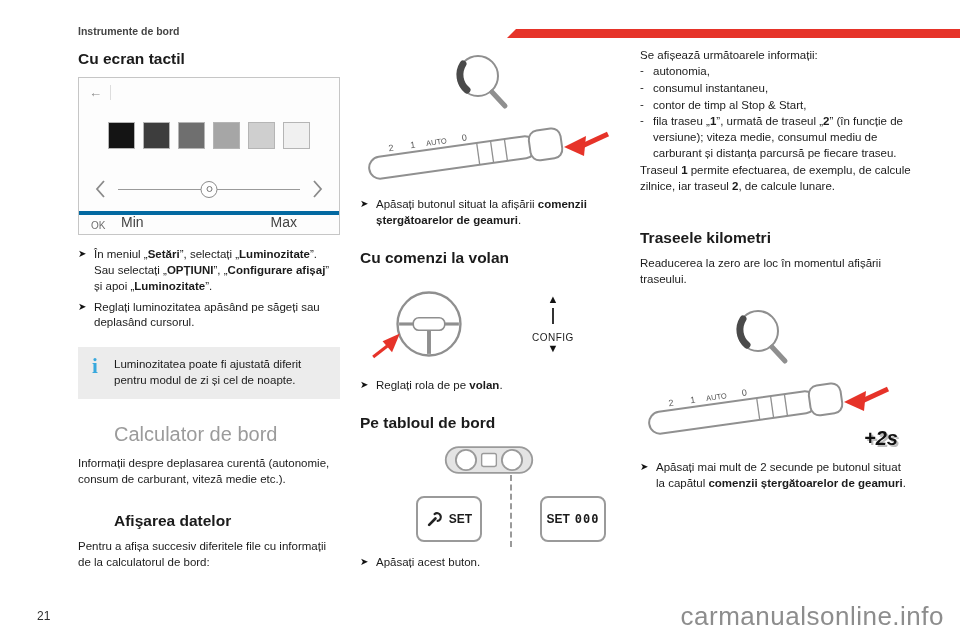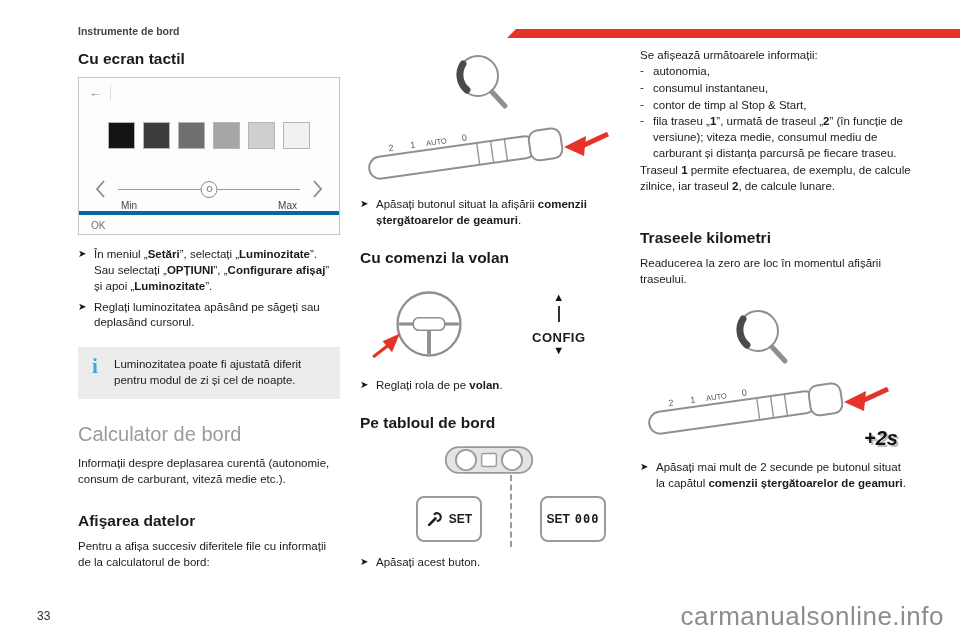--- a/index.html
+++ b/index.html
@@ -33,46 +33,46 @@
 
   
   .screen { position:relative; width:262px; height:158px; border:1px solid #c6c6c6; background:#fdfdfd; margin-bottom:12px; }
   .ts-back { position:absolute; top:7px; left:10px; font-size:13px; color:#8a8a8a; border-right:1px solid #ddd; padding-right:8px; }
   .ts-swatches { position:absolute; top:44px; left:0; right:0; display:flex; justify-content:center; gap:8px; }
   .sw { width:27px; height:27px; border:1px solid #b5b5b5; }
   .ts-slider { position:absolute; top:100px; left:16px; right:16px; height:22px; display:flex; align-items:center; }
   .ts-track { flex:1; position:relative; border-top:1px solid #9a9a9a; margin:0 12px; }
   .ts-knob { position:absolute; left:50%; top:-9px; width:17px; height:17px; border:1px solid #8a8a8a; border-radius:50%; background:#fff; transform:translateX(-50%); display:flex; align-items:center; justify-content:center; }
   .ts-knob-dot { width:6px; height:6px; border:1px solid #777; border-radius:50%; }
-  .ts-minmax { position:absolute; top:122px; left:42px; right:42px; display:flex; justify-content:space-between; font-size:10px; color:#444; }
+  .ts-minmax { position:absolute; top:136px; left:42px; right:42px; display:flex; justify-content:space-between; font-size:14px; color:#444; }
   .ts-ok { position:absolute; bottom:0; left:0; right:0; height:23px; border-top:4px solid #0369a1; line-height:22px; padding-left:12px; font-size:10px; color:#6e6e6e; }
 
   .note { position:relative; background:#ececec; padding:10px 12px 10px 36px; margin-top:16px; }
   .note .info-i { position:absolute; left:14px; top:9px; font-size:21px; font-weight:bold; line-height:1;
                   color:#38a8dd; font-family:"Liberation Serif", serif; }
 
   .illus { position:relative; }
   .plus2s { position:absolute; right:14px; bottom:2px; font-size:20px; font-weight:bold; font-style:italic;
             color:#111; text-shadow:2px 2px 0 #bdbdbd; }
 
   .wheel-row { display:flex; align-items:center; gap:44px; padding-left:10px; margin-bottom:6px; }
   .config { display:flex; flex-direction:column; align-items:center; }
   .config .tri { font-size:11px; color:#111; line-height:1; }
   .config .stem { width:2px; height:16px; background:#333; margin:3px 0 8px; }
-  .config .lbl { font-size:13px; font-weight:bold; letter-spacing:.5px; }
+  .config .lbl { font-size:10px; font-weight:normal; letter-spacing:.5px; }
 
   .cluster { display:flex; flex-direction:column; align-items:center; margin-bottom:8px; position:relative; }
   .btn-row { display:flex; align-items:center; gap:28px; margin-top:12px;padding-left:44px; }
   .btn-box { width:66px; height:46px; border:2px solid #9a9a9a; border-radius:8px; background:#fff;
              display:flex; align-items:center; justify-content:center; gap:5px; }
   .btn-box .set { font-weight:bold; font-size:12px; }
   .btn-box .digits { font-family:"DejaVu Sans Mono", monospace; font-weight:bold; font-size:12px; letter-spacing:1px; }
   .dash-sep { width:0; border-left:2px dashed #9a9a9a; height:72px; margin-top:-16px; }
 
-  .mt8{margin-top:8px;} .mt16{margin-top:16px;} .mt20{margin-top:20px;} .mt24{margin-top:24px;}
+  .mt8{margin-top:8px;} .mt16{margin-top:16px;} .mt20{margin-top:20px;} .mt24{margin-top:24px;margin-left:36px;}
 </style>
 </head>
 <body>
 
 <div class="breadcrumb">Instrumente de bord</div>
 <div class="red-bar"></div>
 
 <div class="col col1">
   <div class="h2">Cu ecran tactil</div>
 
@@ -258,14 +258,14 @@
     </svg>
     <span class="plus2s">+2s</span>
   </div>
 
   <div class="step mt8">
     <span class="ptr">➤</span>
     <p class="txt"><span>Apăsați mai mult de 2 secunde pe butonul situat la capătul </span><span style="font-weight: bold;">comenzii ștergătoarelor de geamuri</span><span>.</span></p>
   </div>
 </div>
 
-<div class="page-number">33</div>
+<div class="page-number">21</div>
 <div class="watermark">carmanualsonline.info</div>
 
 </body></html>

